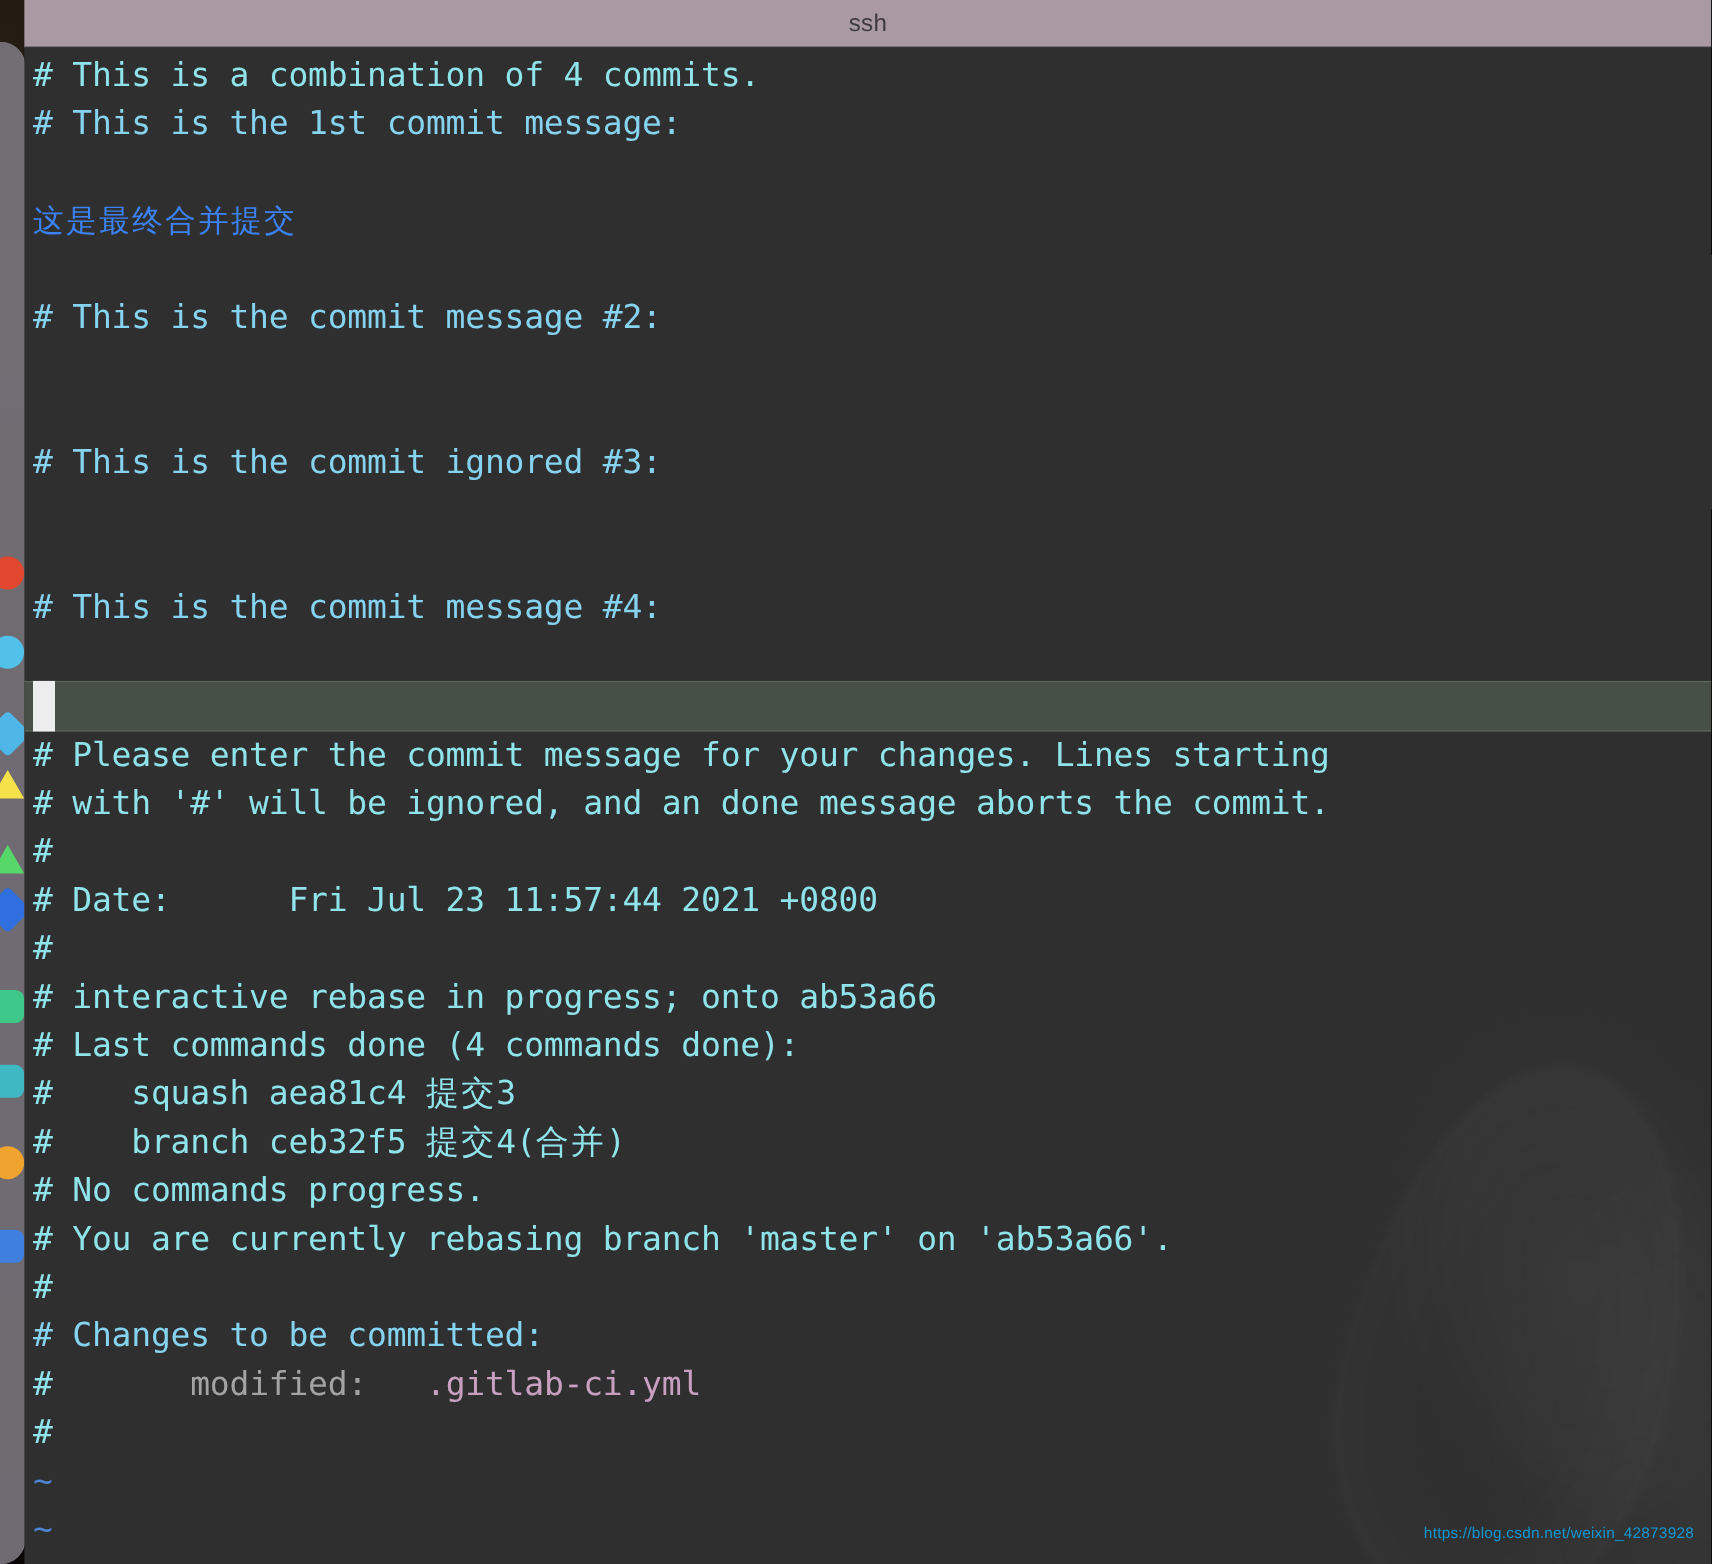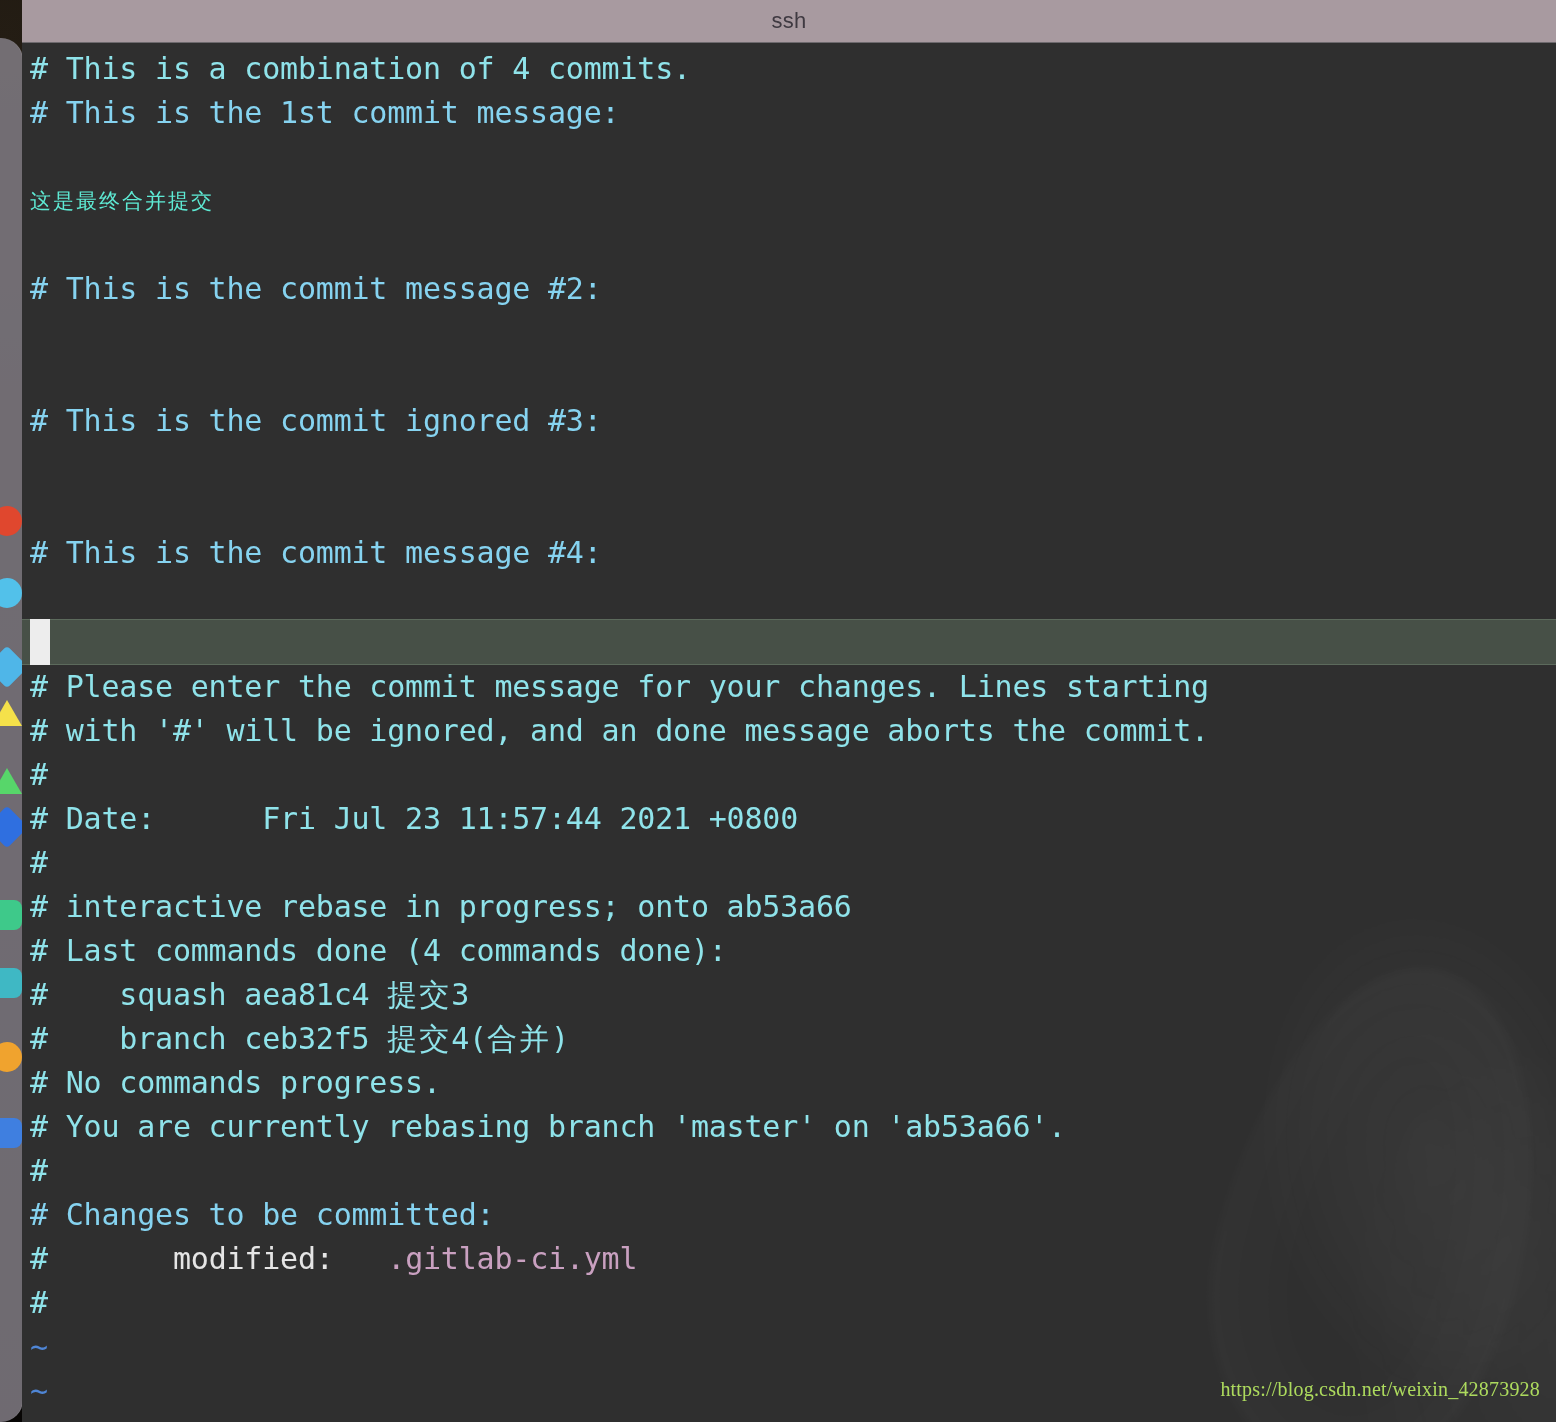--- a/index.html
+++ b/index.html
@@ -122,25 +122,25 @@
     height: 44px;
     line-height: 44px;
     font-size: 30px;
     padding-left: 8px;
     white-space: pre;
     color: #9fe6ef;
     letter-spacing: -0.2px;
   }
   .line.c-comment   { color: #8fe3ea; }
   .line.c-comment2  { color: #86d3f0; }
-  .line.c-plain     { color: #5eead4; font-family: "DejaVu Sans", "Liberation Sans", sans-serif; font-size: 21px; letter-spacing: 4px; }
+  .line.c-plain     { color: #3b82f6; font-family: "DejaVu Sans", "Liberation Sans", sans-serif; font-size: 28px; letter-spacing: 4px; }
   .line.c-tilde     { color: #4f86d6; }
   .line.c-blank     { color: transparent; }
 
-  .seg-green  { color: #e5e5e5; }
+  .seg-green  { color: #a3a3a3; }
   .seg-mauve  { color: #c9a0c0; }
   .seg-cjk    { font-family: "DejaVu Sans", "Liberation Sans", sans-serif; letter-spacing: 2px; }
 
   
   .line.sel {
     background: #475047;
     box-shadow: inset 0 1px 0 #5c6a5c, inset 0 -1px 0 #5c6a5c;
     height: 46px;
     line-height: 46px;
   }
@@ -148,23 +148,23 @@
     position: absolute;
     left: 8px; top: 0;
     width: 20px; height: 46px;
     background: #ededed;
   }
 
   
   #watermark {
     position: absolute;
     right: 16px; bottom: 22px;
-    font-family: Liberation Serif, serif;
-    font-size: 20px;
-    color: #bef264;
+    font-family: Liberation Sans, sans-serif;
+    font-size: 14px;
+    color: #0ea5e9;
     opacity: 0.88;
     letter-spacing: 0.2px;
   }
 </style>
 </head>
 <body>
 
 <div id="screen">
 
   <div id="desktop-backdrop"></div>

